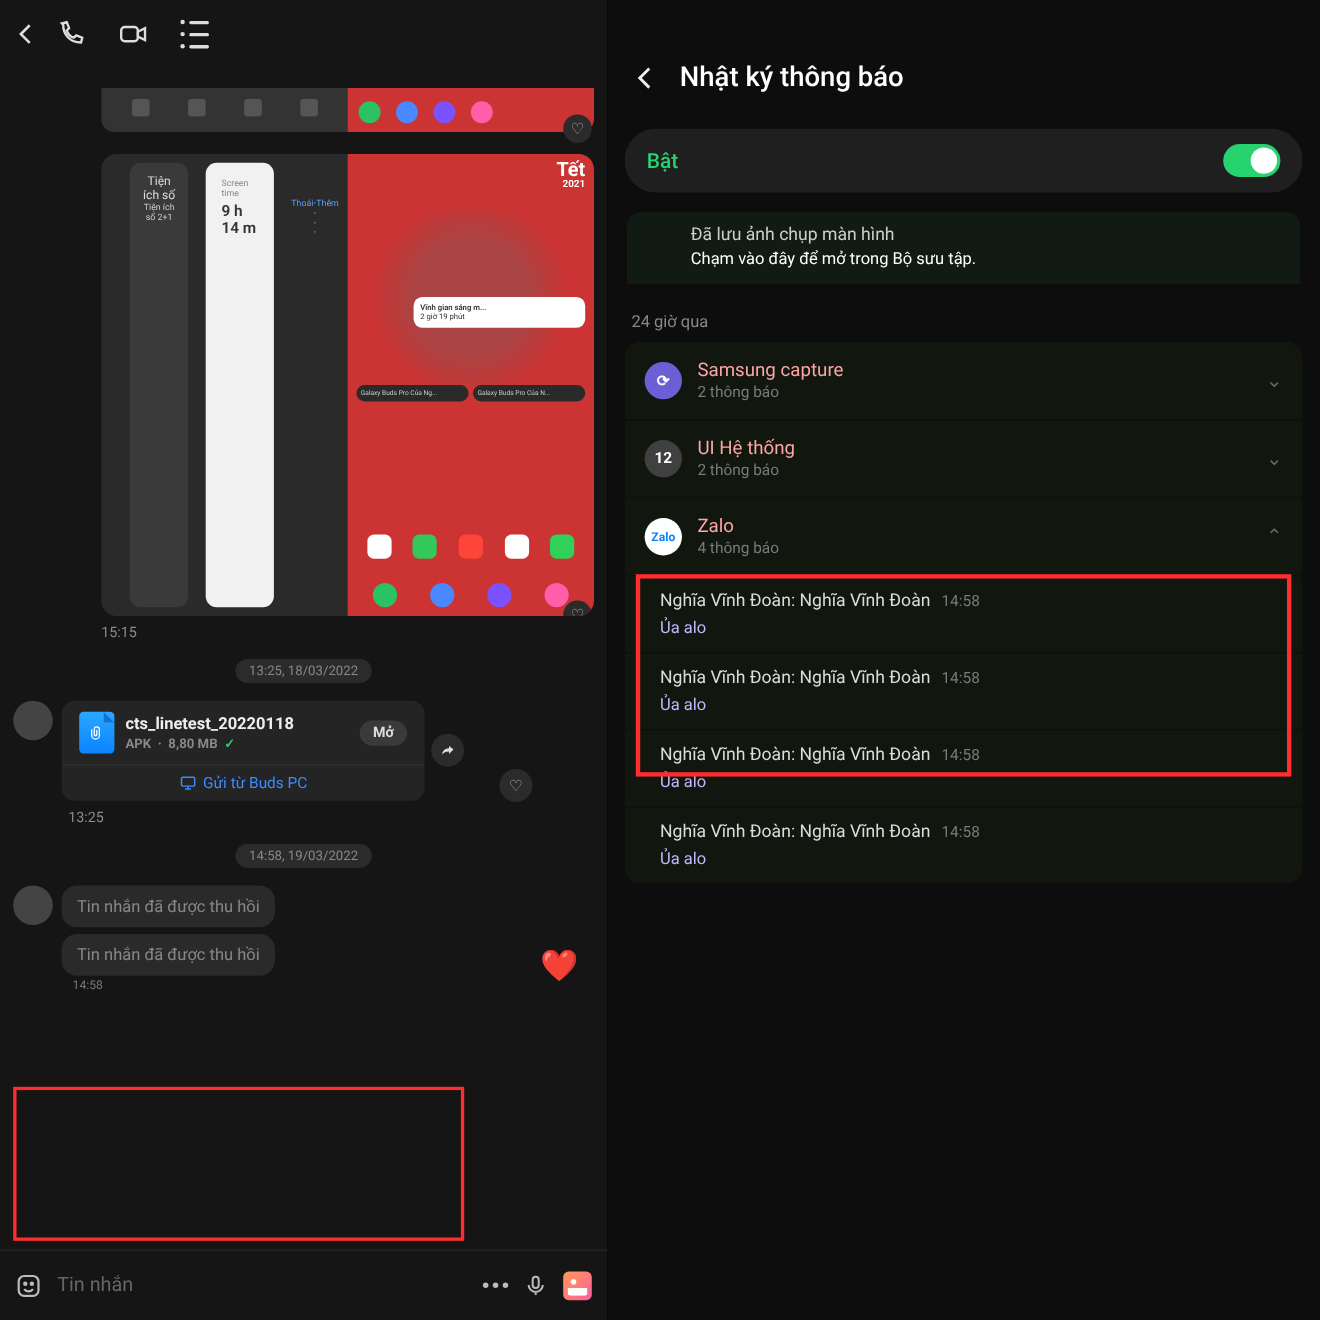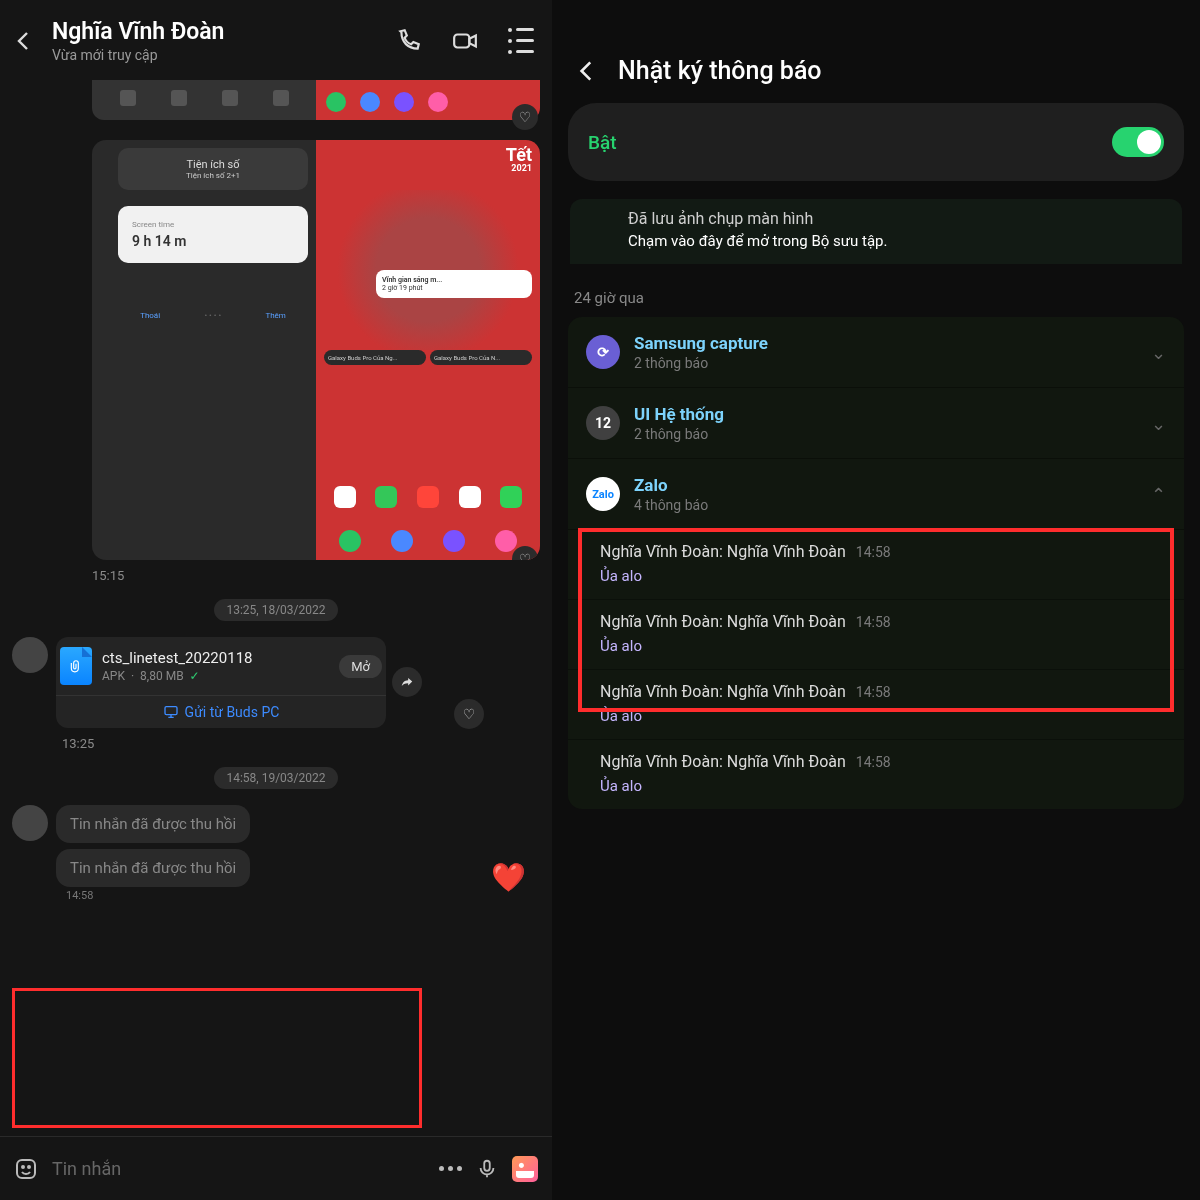--- a/index.html
+++ b/index.html
@@ -27,41 +27,41 @@
   .img-msg { position: relative; margin-left: 80px; margin-bottom: 2px; }
   .img-thumb { border-radius: 12px; overflow: hidden; display:flex; }
   .thumb-half { flex:1; position:relative; }
   .thumb-tall  { height: 140px; display:flex;}
   .thumb-app { background:#333; position:relative;}
   .thumb-red { background:#c33; position:relative;}
   .thumb-red .appicon{position:absolute;width:20px;height:20px;border-radius:50%;}
   .heart-btn { position: absolute; right: 2px; bottom: -10px; width: 26px; height: 26px; background: #2b2b2b; border-radius: 50%; display:flex;align-items:center;justify-content:center; color:#aaa; font-size:14px;}
 
   .bigimg { position:relative; margin-left:80px; margin-top:20px; border-radius:14px; overflow:hidden; display:flex; height:420px;}
-  .bigimg .thumb-half{display:flex;flex-direction:column;padding-left:18px;}
+  .bigimg .thumb-half{display:flex;flex-direction:row;padding-left:18px;}
   .big-app{background:#2a2a2a;}
   .wid-card{background:#3a3a3a;margin:8px;border-radius:10px;padding:10px;color:#ccc;font-size:9px;}
   .wid-white{background:#f1f1f1;color:#333;border-radius:10px;margin:8px;padding:14px;font-size:10px;}
   .bigred{background:#c33;position:relative;}
   .bigred .tet{position:absolute;top:6px;right:8px;color:#fff;font-weight:700;font-size:18px;text-align:right;line-height:1;}
   .bigred .tet small{font-size:9px;display:block;}
   .bigred .personblur{position:absolute;top:50px;left:10px;right:10px;height:160px;background:radial-gradient(circle,#a44 40%,#c33 70%);border-radius:8px;}
   .bigred .widget-white{position:absolute;top:130px;right:8px;left:60px;background:#fff;border-radius:8px;padding:6px;font-size:7px;color:#333;}
   .bigred .dock{position:absolute;bottom:8px;left:8px;right:8px;display:flex;justify-content:space-around;}
   .bigred .dock span{width:22px;height:22px;border-radius:50%;}
 
   .time-under{margin-left:80px;font-size:13px;color:#8a8a8a;margin-top:8px;}
 
   .date-sep{display:flex;justify-content:center;margin:16px 0;}
   .date-sep span{background:#2b2b2b;color:#888;padding:4px 12px;border-radius:12px;font-size:12px;}
 
   .file-row{display:flex;align-items:flex-start;gap:8px;position:relative;}
   .avatar{width:36px;height:36px;border-radius:50%;background:#444;flex-shrink:0;}
   .file-bubble{background:#242424;border-radius:12px;overflow:hidden;max-width:330px;flex:1;}
-  .file-top{display:flex;align-items:center;gap:10px;padding:10px 4px;}
+  .file-top{display:flex;align-items:center;gap:10px;padding:10px 16px;font-weight:bold;}
   .file-ico{width:32px;height:38px;background:linear-gradient(#2aa8ff,#0a84ff);border-radius:4px;display:flex;align-items:center;justify-content:center;color:#fff;font-size:14px;position:relative;}
   .file-ico::after{content:"";position:absolute;top:0;right:0;width:10px;height:10px;background:#1570d6;clip-path:polygon(0 0,100% 100%,0 100%);}
   .file-info{flex:1;}
   .file-name{color:#eee;font-size:15px;}
   .file-meta{color:#888;font-size:12px;display:flex;align-items:center;gap:6px;margin-top:2px;}
   .file-meta .chk{color:#2ecc71;}
   .file-open{background:#3a3a3a;color:#ddd;border-radius:14px;padding:4px 12px;font-size:13px;}
   .file-from{border-top:1px solid #333;padding:8px;text-align:center;color:#3d8bff;font-size:14px;display:flex;align-items:center;justify-content:center;gap:6px;}
   .file-actions{position:absolute;right:56px;top:62px;display:flex;gap:8px;}
   .circle-btn{width:30px;height:30px;border-radius:50%;background:#2b2b2b;display:flex;align-items:center;justify-content:center;color:#bbb;font-size:14px;}
@@ -78,37 +78,37 @@
   .comp-input{flex:1;background:transparent;outline:none;border:none;color:#eee;font-size:18px;}
   .comp-input::placeholder{color:#666;}
   .dots3{display:flex;gap:4px;}.dots3 span{width:5px;height:5px;background:#bbb;border-radius:50%;}
   .gallery-ico{width:26px;height:26px;border-radius:5px;background:linear-gradient(135deg,#ff9a56,#ff5e9c);position:relative;}
   .gallery-ico::after{content:"";position:absolute;inset:4px;border-radius:3px;background:radial-gradient(circle at 30% 30%,#fff 2px,transparent 3px),linear-gradient(transparent 60%,#fff 60%);}
 
   
   .r-header{display:flex;align-items:center;gap:18px;padding:56px 22px 18px 22px;}
   .r-back{font-size:26px;color:#eee;}
   .r-title{font-size:25px;font-weight:500;color:#fff;}
-  .toggle-row{background:#1f1f1f;margin:0 16px;border-radius:28px;display:flex;align-items:center;justify-content:space-between;padding:24px 20px;}
+  .toggle-row{background:#1f1f1f;margin:14px 16px;border-radius:28px;display:flex;align-items:center;justify-content:space-between;padding:14px 20px;}
   .toggle-label{color:#27d36f;font-size:19px;font-weight:500;}
   .switch{width:52px;height:30px;border-radius:15px;background:#27d36f;position:relative;}
   .switch::after{content:"";position:absolute;right:3px;top:3px;width:24px;height:24px;background:#fff;border-radius:50%;}
 
   .notif-cut{margin:18px 18px 0 18px;background:#121a14;border-radius:12px 12px 0 0;padding:10px 14px 14px 58px;border-bottom:1px solid #0d0d0d;}
   .notif-cut .t1{color:#cfcfcf;font-size:16px;}
   .notif-cut .t2{color:#ffffff;font-size:15px;margin-top:4px;}
   .sect-label{color:#888;font-size:15px;margin:24px 22px 10px;}
   .group{margin:0 16px;background:#11170f;border-radius:14px;overflow:hidden;}
   .grow{display:flex;align-items:center;gap:14px;padding:16px 18px;border-bottom:1px solid rgba(0,0,0,.35);position:relative;}
   .grow:last-child{border-bottom:none;}
   .gicon{width:34px;height:34px;border-radius:50%;display:flex;align-items:center;justify-content:center;font-size:14px;font-weight:700;color:#fff;}
   .gi-purple{background:#6a5fd4;}
   .gi-green{background:#404040;}
   .gi-zalo{background:#fff;color:#0a84ff;font-size:11px;}
-  .ginfo .gname{color:#7dd3fc;font-size:17px;font-weight:bold;}
+  .ginfo .gname{color:#fca5a5;font-size:17px;}
   .ginfo .gsub{color:#7a7a7a;font-size:14px;margin-top:2px;}
   .gchev{margin-left:auto;color:#666;font-size:18px;}
   .nitem{padding:12px 18px 14px 32px;border-bottom:1px solid rgba(0,0,0,.3);}
   .nitem:last-of-type{border-bottom:none;}
   .nline{display:flex;align-items:baseline;gap:10px;}
   .ntitle{color:#dcdcdc;font-size:16px;}
   .ntime{color:#7a7a7a;font-size:14px;}
   .nbody{color:#c4b5fd;font-size:15px;margin-top:6px;}
   .red-hi{position:absolute;border:4px solid #ff2d2d;pointer-events:none;}
 
@@ -118,24 +118,20 @@
 <body>
 
 <div class="wrap">
 
   <div class="pane left">
     <div class="l-header">
       <div class="l-back">
         <svg viewBox="0 0 24 24" width="24" height="24" fill="none" stroke="#ddd" stroke-width="2.4">
             <path d="M15 4 7 12l8 8"></path>
           </svg>
-      </div>
-      <div class="l-titlewrap">
-        <div class="l-title">Nghĩa Vĩnh Đoàn</div>
-        <div class="l-sub">Vừa mới truy cập</div>
       </div>
       <div class="l-hicons">
         <span>
             <svg viewBox="0 0 24 24" width="26" height="26" fill="none" stroke="#ddd" stroke-width="2">
               <path d="M5 4c0 9 6 15 15 15l1-4-5-2-2 2c-3-1-5-3-6-6l2-2-2-5-4 1z"></path>
             </svg>
           </span>
         <span>
             <svg viewBox="0 0 24 24" width="28" height="26" fill="none" stroke="#ddd" stroke-width="2">
               <rect x="2" y="6" width="14" height="12" rx="3"></rect>

